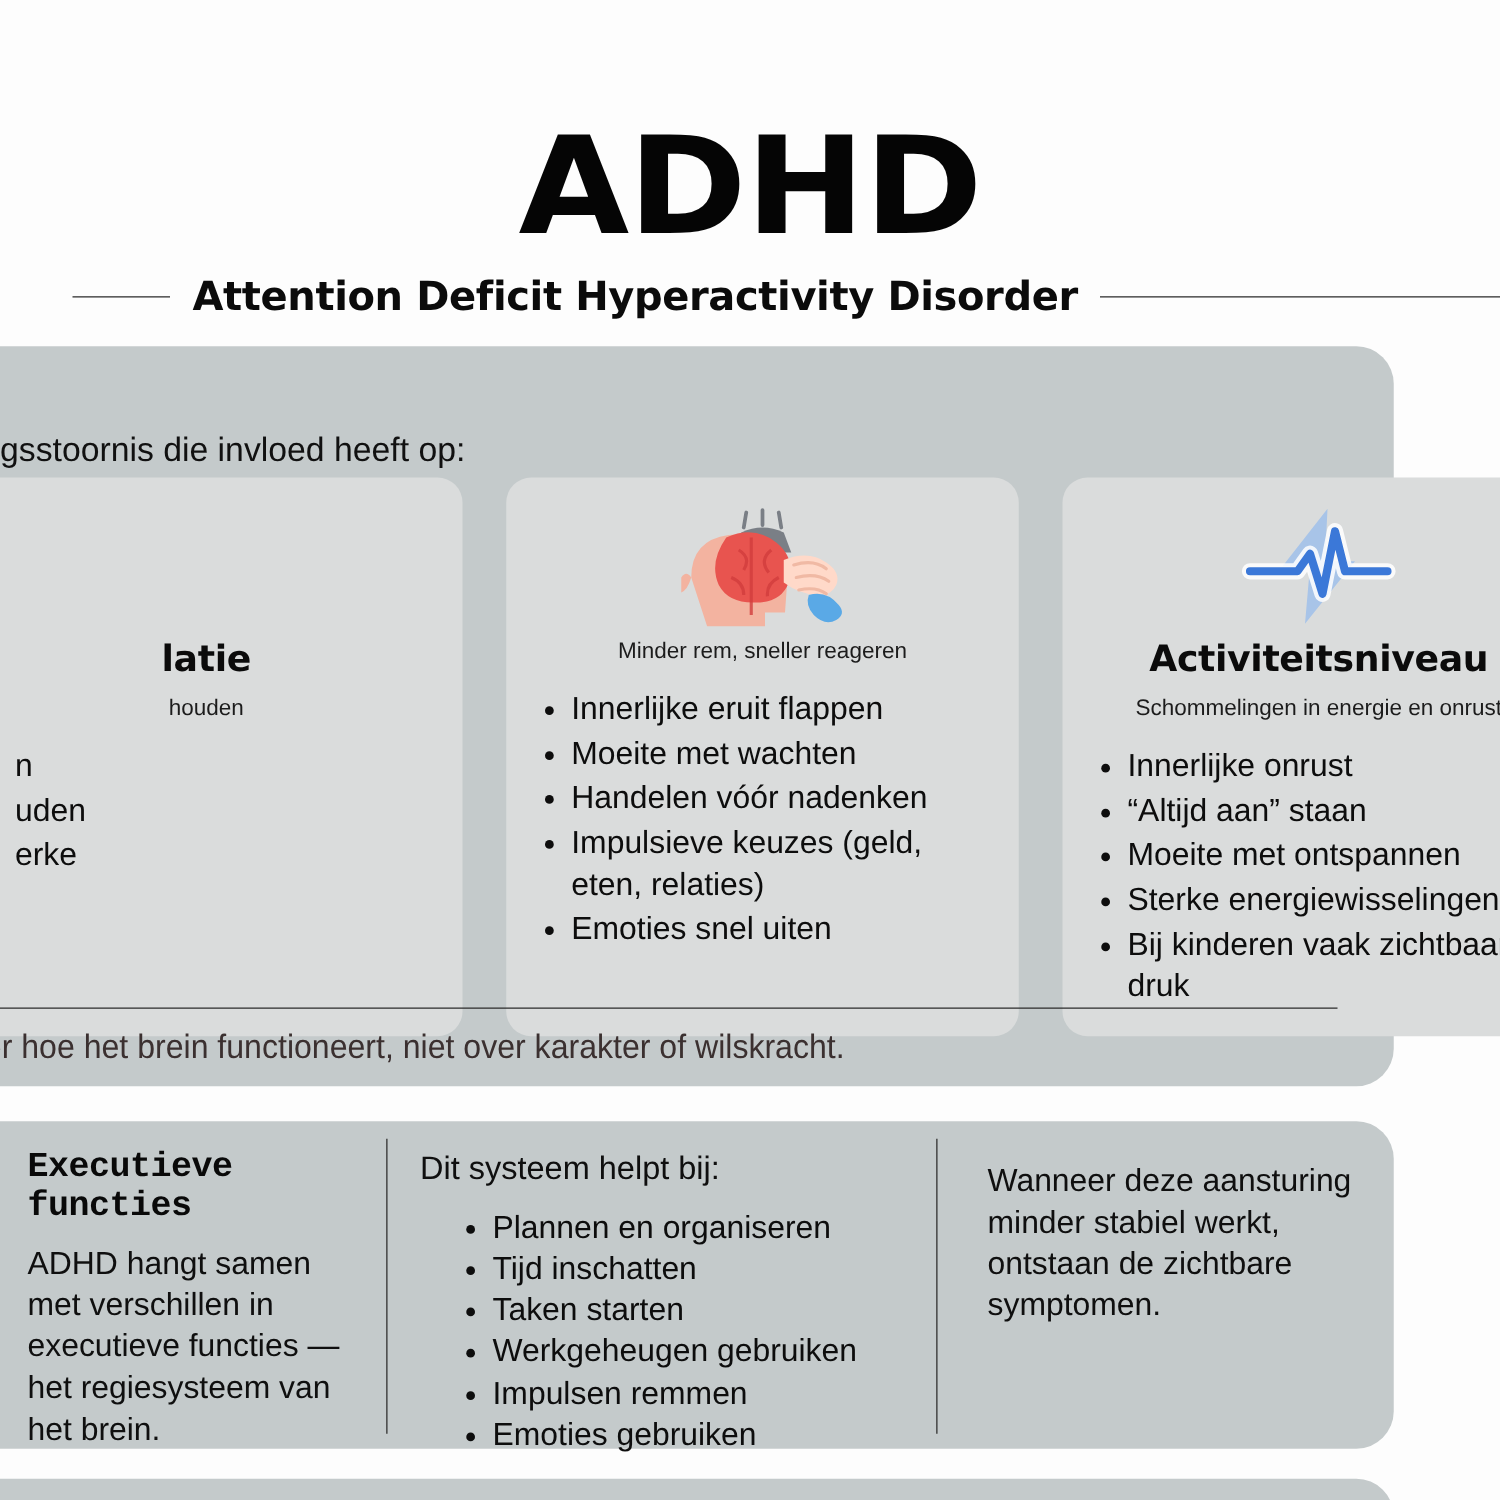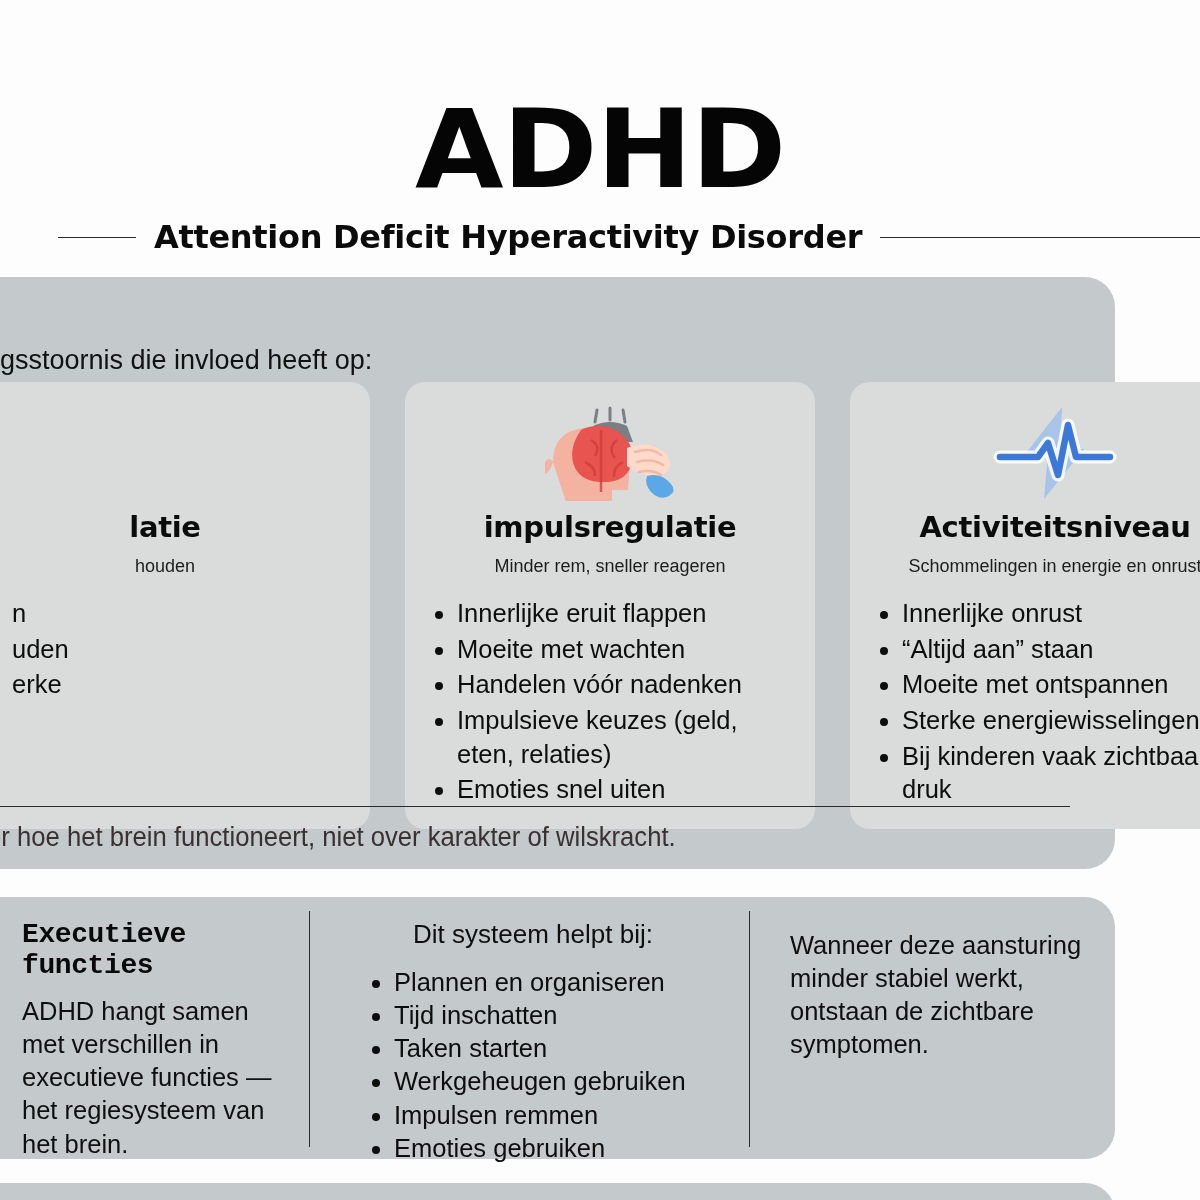--- a/index.html
+++ b/index.html
@@ -199,21 +199,20 @@
   }
   .col-text {
     font-size: 25.5px;
     line-height: 1.3;
     color: #0f0f0f;
   }
   .col-lead {
     font-size: 26px;
     color: #0f0f0f;
     margin-bottom: 2px;
-    text-align: center;
   }
   .col-list {
     margin: 16px;
     padding-left: 42px;
     font-size: 25.5px;
     line-height: 1.3;
     color: #0d0d0d;
   }
 </style>
 </head>
@@ -252,21 +251,20 @@
           <path d="M58 20 q17 -8 34 0 l6 16 h-46 z" fill="#7a7f86"></path>
           <path d="M18 56 q0 -30 30 -34 q24 -3 37 8 q12 11 10 26 l-2 28 h-16 v12 h-46 z" fill="#f3b3a0"></path>
           <path d="M10 56 q4 -6 8 0 q-3 10 -8 12 z" fill="#f3b3a0"></path>
           <path d="M46 24 q22 -10 40 4 q16 13 10 32 q-6 16 -26 16 q-22 1 -30 -14 q-8 -18 6 -38 z" fill="#e8544f"></path>
           <path d="M66 24 v62 M56 34 q10 6 4 16 M82 34 q-10 8 -2 18 M50 56 q10 4 10 14 M88 56 q-10 5 -9 15" stroke="#d13c3c" stroke-width="2.5" fill="none" opacity="0.8"></path>
           <path d="M92 42 q20 -8 34 2 q12 8 8 18 q-4 9 -16 8 q-14 -1 -26 -10 z" fill="#ffd9c9"></path>
           <path d="M100 46 q16 -5 26 3 M102 56 q16 -4 26 3 M104 66 q14 -3 22 3" stroke="#f0b9a4" stroke-width="2.5" fill="none" stroke-linecap="round"></path>
           <path d="M112 70 q14 -4 24 8 q6 7 -2 12 q-9 5 -18 -4 q-7 -8 -4 -16 z" fill="#5aa9e6"></path>
         </svg>
       </div>
-      <div class="card-title">impulsregulatie</div>
       <div class="card-sub">Minder rem, sneller reageren</div>
       <ul class="card-list">
         <li>Innerlijke eruit flappen</li>
         <li>Moeite met wachten</li>
         <li>Handelen vóór nadenken</li>
         <li>Impulsieve keuzes (geld, eten, relaties)</li>
         <li>Emoties snel uiten</li>
       </ul>
     </div>
 

